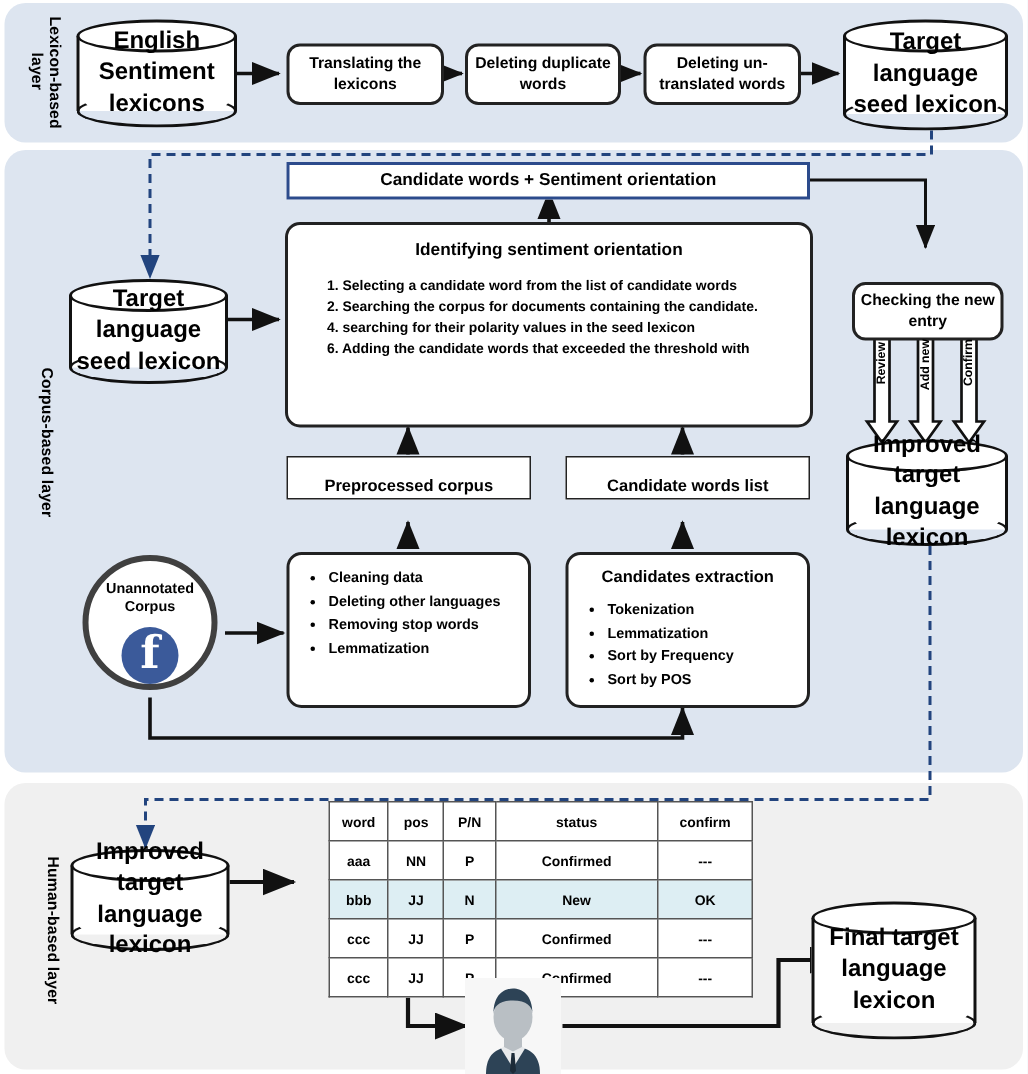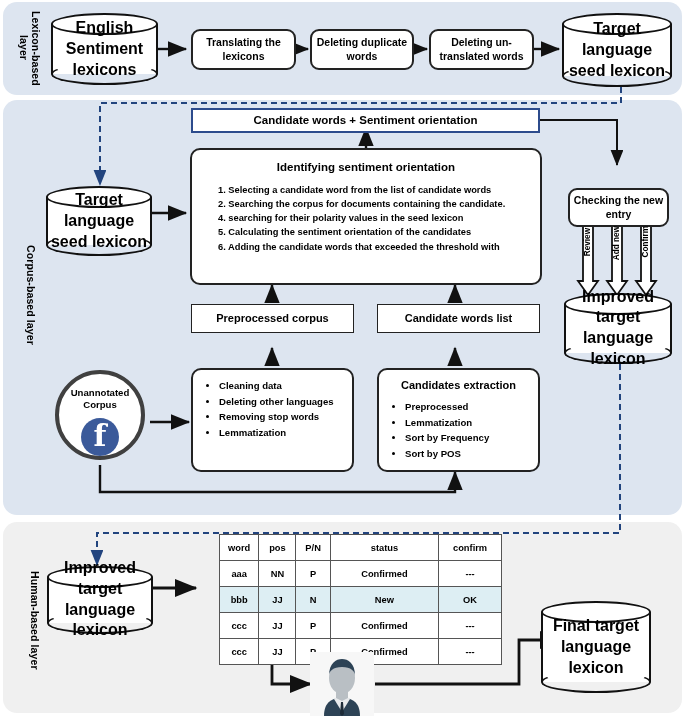--- a/index.html
+++ b/index.html
@@ -18,21 +18,21 @@
      font-weight:bold;font-size:10.5px;color:#000;text-align:center;line-height:1.15;
      letter-spacing:.1px;}
   .ll-lex{left:18px;top:6px;width:24px;height:84px;display:flex;align-items:center;justify-content:center;}
   .ll-corp{left:22px;top:130px;width:18px;height:330px;display:flex;align-items:center;justify-content:center;}
   .ll-hum{left:26px;top:540px;width:18px;height:160px;display:flex;align-items:center;justify-content:center;}
 
   
   .box{position:absolute;background:#fff;border:2px solid #222;border-radius:9px;
        display:flex;align-items:center;justify-content:center;text-align:center;
        font-weight:bold;font-size:10.5px;line-height:1.25;color:#000;box-sizing:border-box;}
-  .box.sq{border-radius:0;border-width:1.6px;}
+  .box.sq{border-radius:0;border-width:1.6px;align-items:flex-end;}
   .box.blue{border:2px solid #2c4b8c;border-radius:0;}
 
   
   .cyl{position:absolute;}
   .cyl .body{position:absolute;left:0;right:0;top:11px;bottom:11px;background:#fff;
      border-left:2px solid #111;border-right:2px solid #111;box-sizing:border-box;}
   .cyl .top,.cyl .bot{position:absolute;left:0;width:100%;height:22px;box-sizing:border-box;
      border:2px solid #111;border-radius:50%;background:#fff;}
   .cyl .bot{bottom:0;background:transparent;border-top-color:transparent;}
   .cyl .cap-line{position:absolute;left:0;width:100%;height:22px;top:0;border:2px solid #111;
@@ -168,21 +168,20 @@
       <div class="cap-line"></div>
     <div class="lbl">Target language seed lexicon</div>
   </div>
 
   <div class="bigcard" style="left:190px;top:148px;width:352px;height:137px;">
     <div class="title">Identifying sentiment orientation</div>
     <ol>
       <li>1. Selecting a candidate word from the list of candidate words</li>
       <li>2. Searching the corpus for documents containing the candidate.</li>
       <li>4. searching for their polarity values in the seed lexicon</li>
-      <li>5. Calculating the sentiment orientation of the candidates</li>
       <li>6. Adding the candidate words that exceeded the threshold with</li>
     </ol>
   </div>
 
   <div class="box" style="left:568px;top:188px;width:101px;height:39px;">
     <span>Checking the new entry</span>
   </div>
 
   <div class="vlabel" style="left:583px;top:228px;">Review</div>
   <div class="vlabel" style="left:612px;top:226px;">Add new</div>
@@ -217,21 +216,21 @@
       <li>Cleaning data</li>
       <li>Deleting other languages</li>
       <li>Removing stop words</li>
       <li>Lemmatization</li>
     </ul>
   </div>
 
   <div class="card" style="left:377px;top:368px;width:163px;height:104px;">
     <div class="title">Candidates extraction</div>
     <ul>
-      <li>Preprocessed</li>
+      <li>Tokenization</li>
       <li>Lemmatization</li>
       <li>Sort by Frequency</li>
       <li>Sort by POS</li>
     </ul>
   </div>
 
   <div class="cyl" style="left:47px;top:566px;width:106px;height:68px;">
     <div class="body"></div>
       <div class="bot"></div>
       <div class="cap-line"></div>

